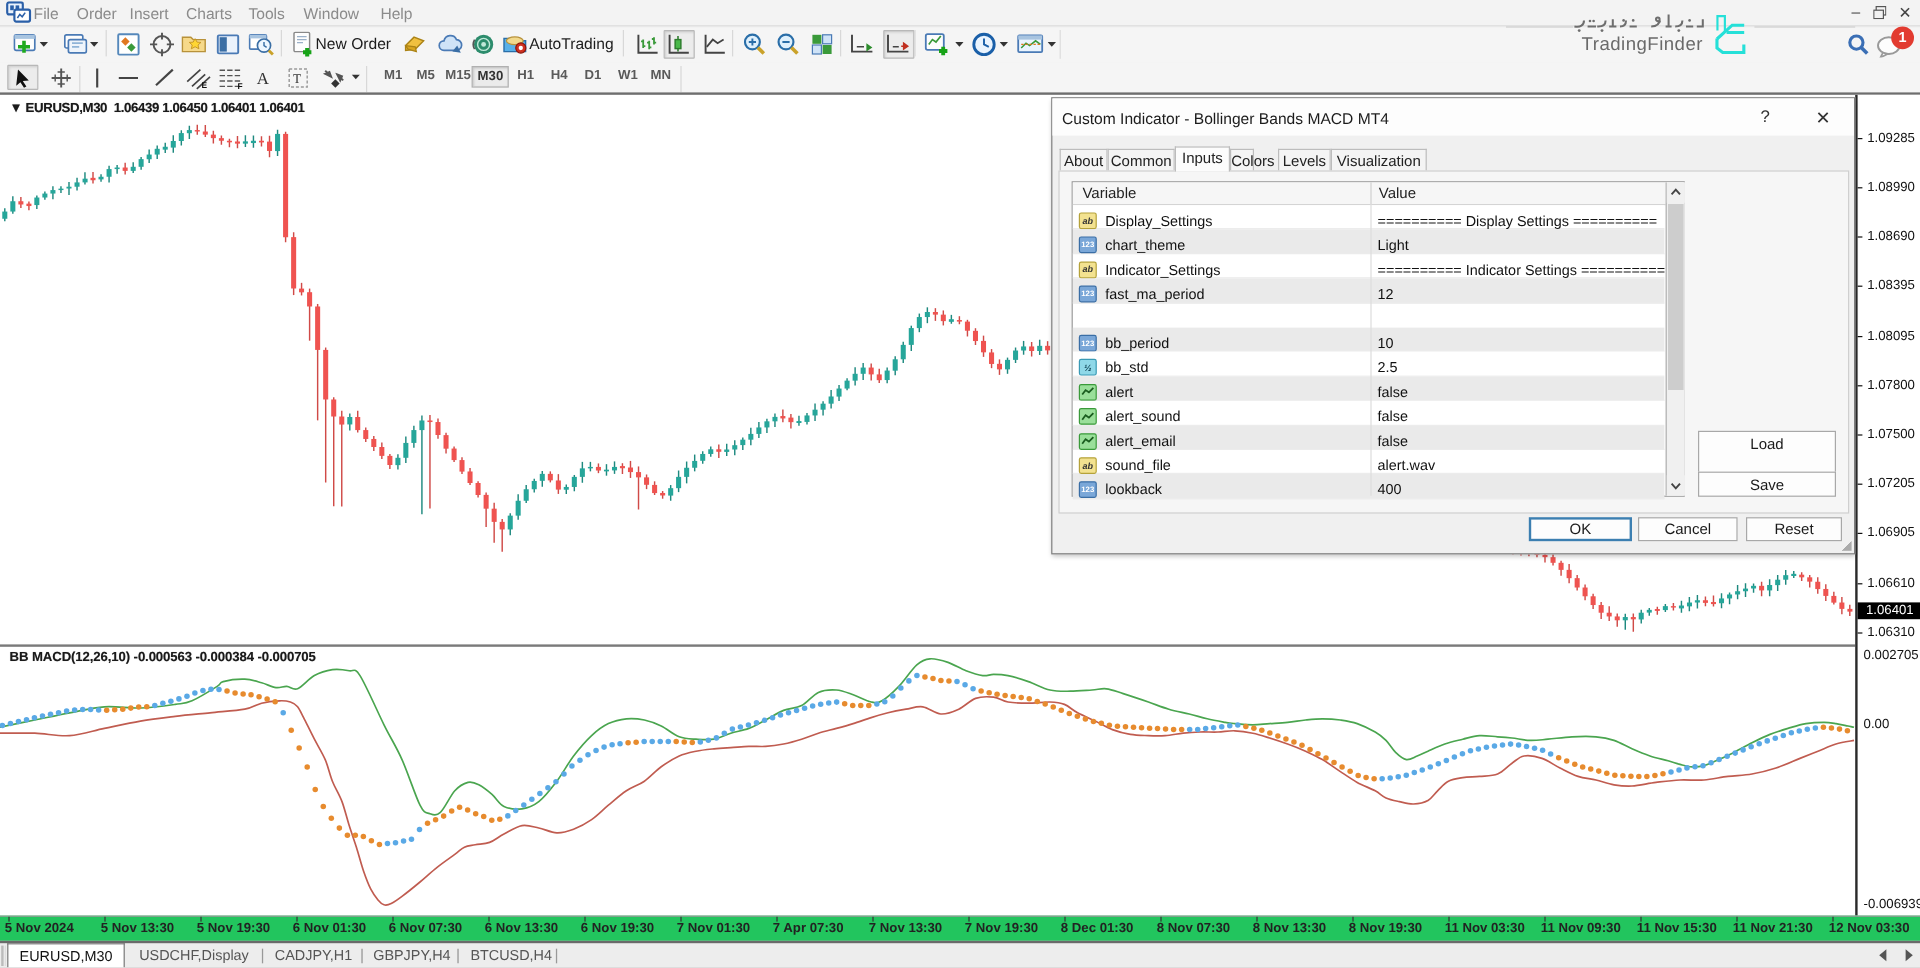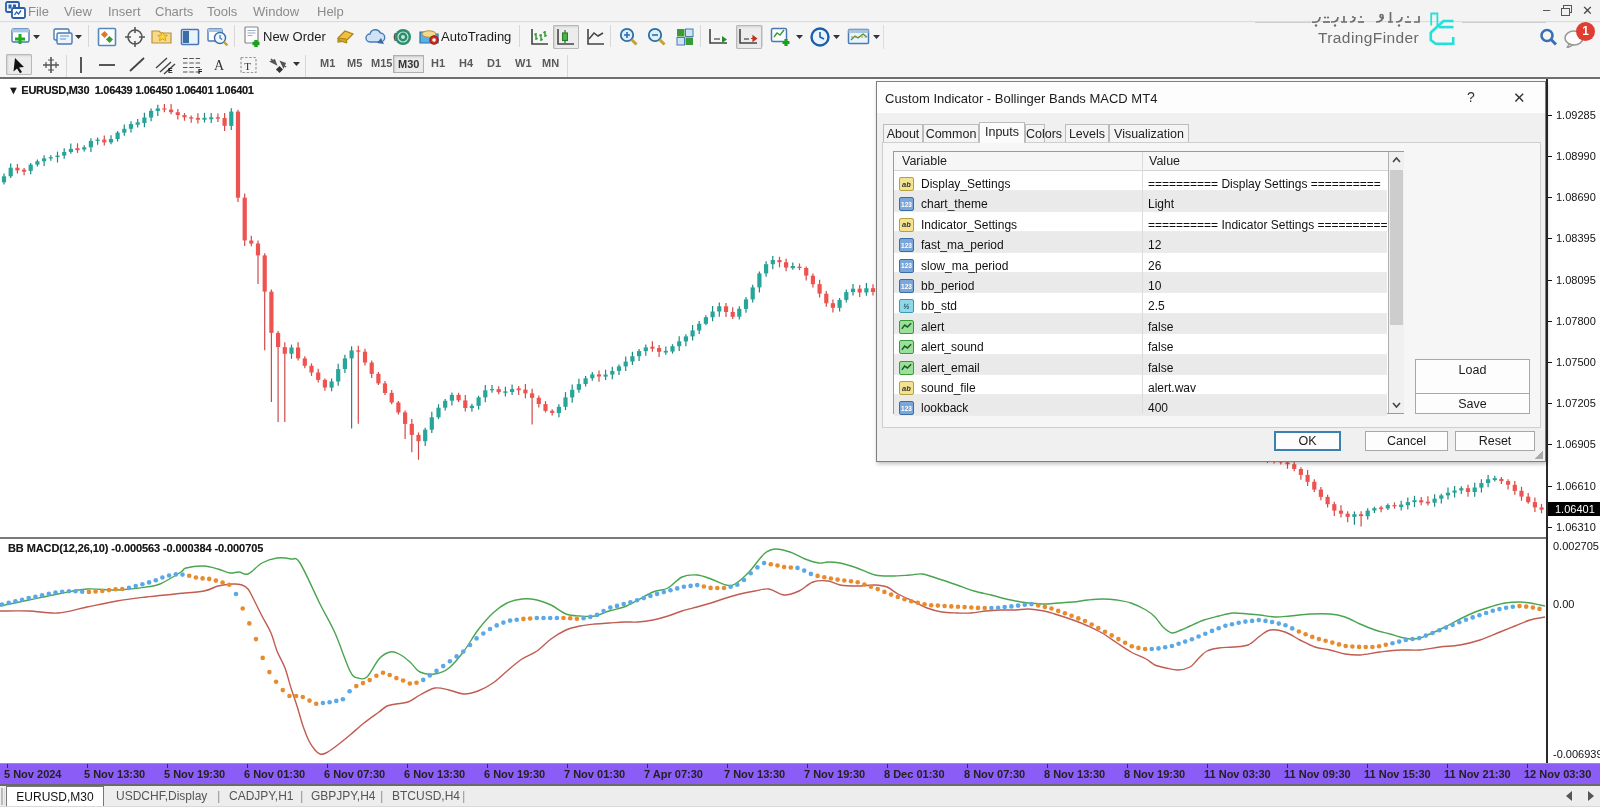--- a/index.html
+++ b/index.html
@@ -15,21 +15,21 @@
 .tf.sel { border:1px solid #b0b0b0; background:#ebebeb; box-shadow:inset 1px 1px 2px rgba(0,0,0,0.15); color:#333; }
 .chartwrap { position:absolute; left:0; top:77px; width:1600px; height:730px; background:#fff; border-top:2px solid #6e6e6e; }
 .ohlc { position:absolute; left:8px; top:5px; letter-spacing:-0.3px; font-size:11px; font-weight:bold; color:#1a1a1a; text-shadow:0 0 0.6px rgba(0,0,0,0.5); }
 .axis { position:absolute; left:1546px; top:0; width:54px; height:684px; background:#fff; border-left:2px solid #2a2a2a; }
 .pl { position:absolute; left:8px; font-size:11px; color:#111; }
 .ptick { position:absolute; left:0; width:4px; height:1px; background:#111; }
 .pricebox { position:absolute; left:0; top:423px; width:54px; height:14px; background:#000; color:#fff; font-size:11px; line-height:14px; padding-left:7px; }
 .sep1 { position:absolute; left:0; top:458px; width:1548px; height:2px; background:#7a7a7a; }
 .indlabel { position:absolute; left:8px; top:463px; letter-spacing:-0.1px; font-size:11px; font-weight:bold; color:#1a1a1a; text-shadow:0 0 0.6px rgba(0,0,0,0.45); }
 .il { position:absolute; left:5px; font-size:11px; color:#111; }
-.timeaxis { position:absolute; left:0; top:684px; width:1600px; height:36px; background:#8b5cf6; border-top:1px solid #999;padding-left:14px; }
+.timeaxis { position:absolute; left:0; top:684px; width:1600px; height:36px; background:#22c55e; border-top:1px solid #999;padding-left:14px; }
 .tl { position:absolute; top:4px; font-size:11px; font-weight:bold; color:#222; white-space:nowrap; }
 .tick { position:absolute; top:0; width:1px; height:4px; background:#333; }
 .tabbar { position:absolute; left:0; top:705px; width:1600px; height:25px; background:#ededed; border-top:2px solid #6a6a6a; }
 .tab { position:absolute; top:3px; font-size:12px; color:#555; }
 .tabsel { position:absolute; left:6px; top:0; width:98px; height:20px; background:#fff; border:1px solid #777; border-bottom:none; font-size:12px; color:#111; text-align:center; line-height:20px; }
 .tabsep { position:absolute; top:2px; font-size:13px; color:#999; }
 .dlg { position:absolute; left:876px; top:81px; width:670px; height:381px; background:#f0f0f0; border:1px solid #7e7e7e; box-shadow:1px 2px 4px rgba(0,0,0,0.25); }
 .dlgtitlebar { position:absolute; left:0; top:0; width:668px; height:31px; background:#fdfdfd; }
 .dlgtitle { position:absolute; left:8px; top:9px; font-size:13px; color:#1c1c1c; }
 .dlgbtn { position:absolute; top:7px; font-size:14px; color:#333; }
@@ -62,21 +62,21 @@
   <div style="position:absolute;left:5px;top:1px">
       <svg width="22" height="19" viewBox="0 0 22 19" style="">
         <rect x="1" y="1" width="13" height="10" rx="1.5" fill="#eaf2fc" stroke="#2a5fa8" stroke-width="1.8"></rect>
         <rect x="3.5" y="3.5" width="3" height="4" fill="#2a5fa8"></rect>
         <rect x="8" y="3.5" width="3" height="4" fill="#2a5fa8"></rect>
         <rect x="7" y="7" width="13" height="10" rx="1.5" fill="#fff" stroke="#2a5fa8" stroke-width="1.8"></rect>
         <path d="M9.5 14l2-3 2 2 2.5-3.5" stroke="#2a5fa8" stroke-width="1.3" fill="none"></path>
       </svg>
     </div>
   <div class="menu" style="left:28px">File</div>
-  <div class="menu" style="left:64px">View</div>
+  <div class="menu" style="left:64px">Order</div>
   <div class="menu" style="left:108px">Insert</div>
   <div class="menu" style="left:155px">Charts</div>
   <div class="menu" style="left:207px">Tools</div>
   <div class="menu" style="left:253px">Window</div>
   <div class="menu" style="left:317px">Help</div>
 </div>
 <div class="toolbar1">
     <div class="tbi" style="left:6px;width:38px">
       <svg width="20" height="20" viewBox="0 0 20 20" style="">
         <rect x="1" y="2" width="17" height="13" rx="1.5" fill="#fdfdfd" stroke="#4a7ab5" stroke-width="1.4"></rect>
@@ -1167,27 +1167,20 @@
         </div>
         <div class="tcell tval">========== Indicator Settings ==========</div>
       </div>
       <div class="trow" style="top:80.2px;background:#eaeaea">
         <div class="tcell tvar">
           <span class="ric n123">123</span>
           <span class="vn">fast_ma_period</span>
         </div>
         <div class="tcell tval">12</div>
       </div>
-      <div class="trow" style="top:100.6px;background:#fff">
-        <div class="tcell tvar">
-          <span class="ric n123">123</span>
-          <span class="vn">slow_ma_period</span>
-        </div>
-        <div class="tcell tval">26</div>
-      </div>
       <div class="trow" style="top:121.0px;background:#eaeaea">
         <div class="tcell tvar">
           <span class="ric n123">123</span>
           <span class="vn">bb_period</span>
         </div>
         <div class="tcell tval">10</div>
       </div>
       <div class="trow" style="top:141.4px;background:#fff">
         <div class="tcell tvar">
           <span class="ric vz">½</span>
@@ -1252,21 +1245,21 @@
       <div class="sthumb"></div>
       <div class="sbtn" style="bottom:0">
           <svg width="15" height="17" viewBox="0 0 15 17">
             <path d="M4 7l3.5 4L11 7" fill="none" stroke="#444" stroke-width="1.6"></path>
           </svg>
         </div>
     </div>
   </div>
   <div class="btn" style="left:538px;top:277px;width:115px;height:36px;line-height:20px">Load</div>
   <div class="btn" style="left:538px;top:311px;width:115px;height:21px;line-height:20px">Save</div>
-  <div class="btn okbtn" style="left:397px;top:349px;width:67px;height:20px;line-height:17px">OK</div>
+  <div class="btn okbtn" style="left:397px;top:349px;width:86px;height:20px;line-height:17px">OK</div>
   <div class="btn" style="left:488px;top:349px;width:83px;height:20px;line-height:18px">Cancel</div>
   <div class="btn" style="left:578px;top:349px;width:80px;height:20px;line-height:18px">Reset</div>
   <div style="position:absolute;left:658px;top:369px;width:8px;height:8px;background:linear-gradient(135deg,transparent 50%,#aaa 50%)"></div>
 </div>
 
 <div style="position:absolute;left:1255px;top:22px;width:56px;height:1px;background:#cfcfcf"></div>
 <div style="position:absolute;left:1462px;top:22px;width:84px;height:1px;background:#cfcfcf"></div>
 <div style="position:absolute;left:1310px;top:7px">
     <svg width="112" height="20" viewBox="0 0 112 20" style="">
       <g stroke="#6e6e6e" stroke-width="1.7" fill="none">

